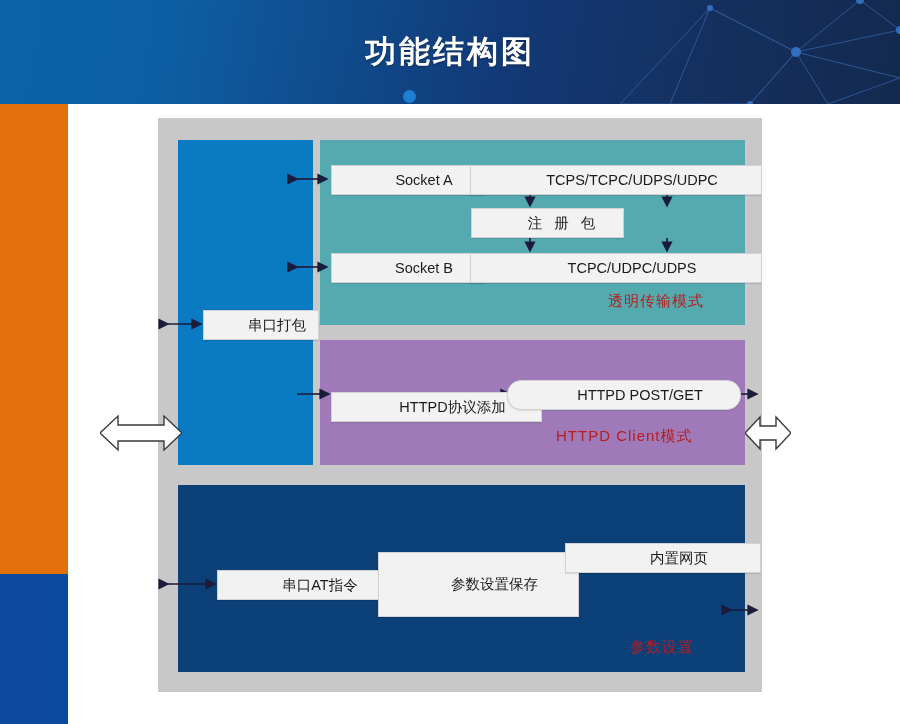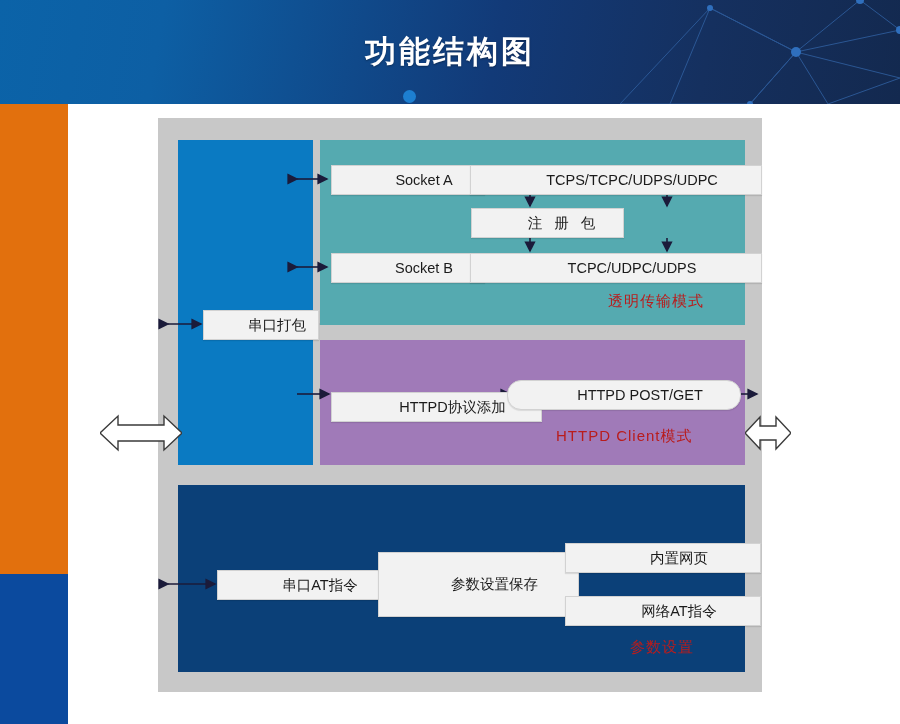--- a/index.html
+++ b/index.html
@@ -173,21 +173,20 @@
   <div class="wbox b-reg">注 册 包</div>
   <div class="wbox b-socketB">Socket B</div>
   <div class="wbox b-tcpc">TCPC/UDPC/UDPS</div>
 
   <div class="wbox b-httpdadd">HTTPD协议添加</div>
   <div class="wbox b-httpdpost">HTTPD  POST/GET</div>
 
   <div class="wbox b-serialat">串口AT指令</div>
   <div class="wbox b-paramsave">参数设置保存</div>
   <div class="wbox b-webpage">内置网页</div>
-  <div class="wbox b-netat">网络AT指令</div>
 
   <div class="wbox b-serialpack">串口打包</div>
 
   <div class="panel-label lbl-teal">透明传输模式</div>
   <div class="panel-label lbl-purple">HTTPD  Client模式</div>
   <div class="panel-label lbl-navy">参数设置</div>
 
   <svg class="bigarrow uart-arrow" viewBox="0 0 82 40">
     <polygon points="0,20 18,3 18,12 64,12 64,3 82,20 64,37 64,28 18,28 18,37" fill="#ffffff" stroke="#3a3a3a" stroke-width="1.4"></polygon>
   </svg>

